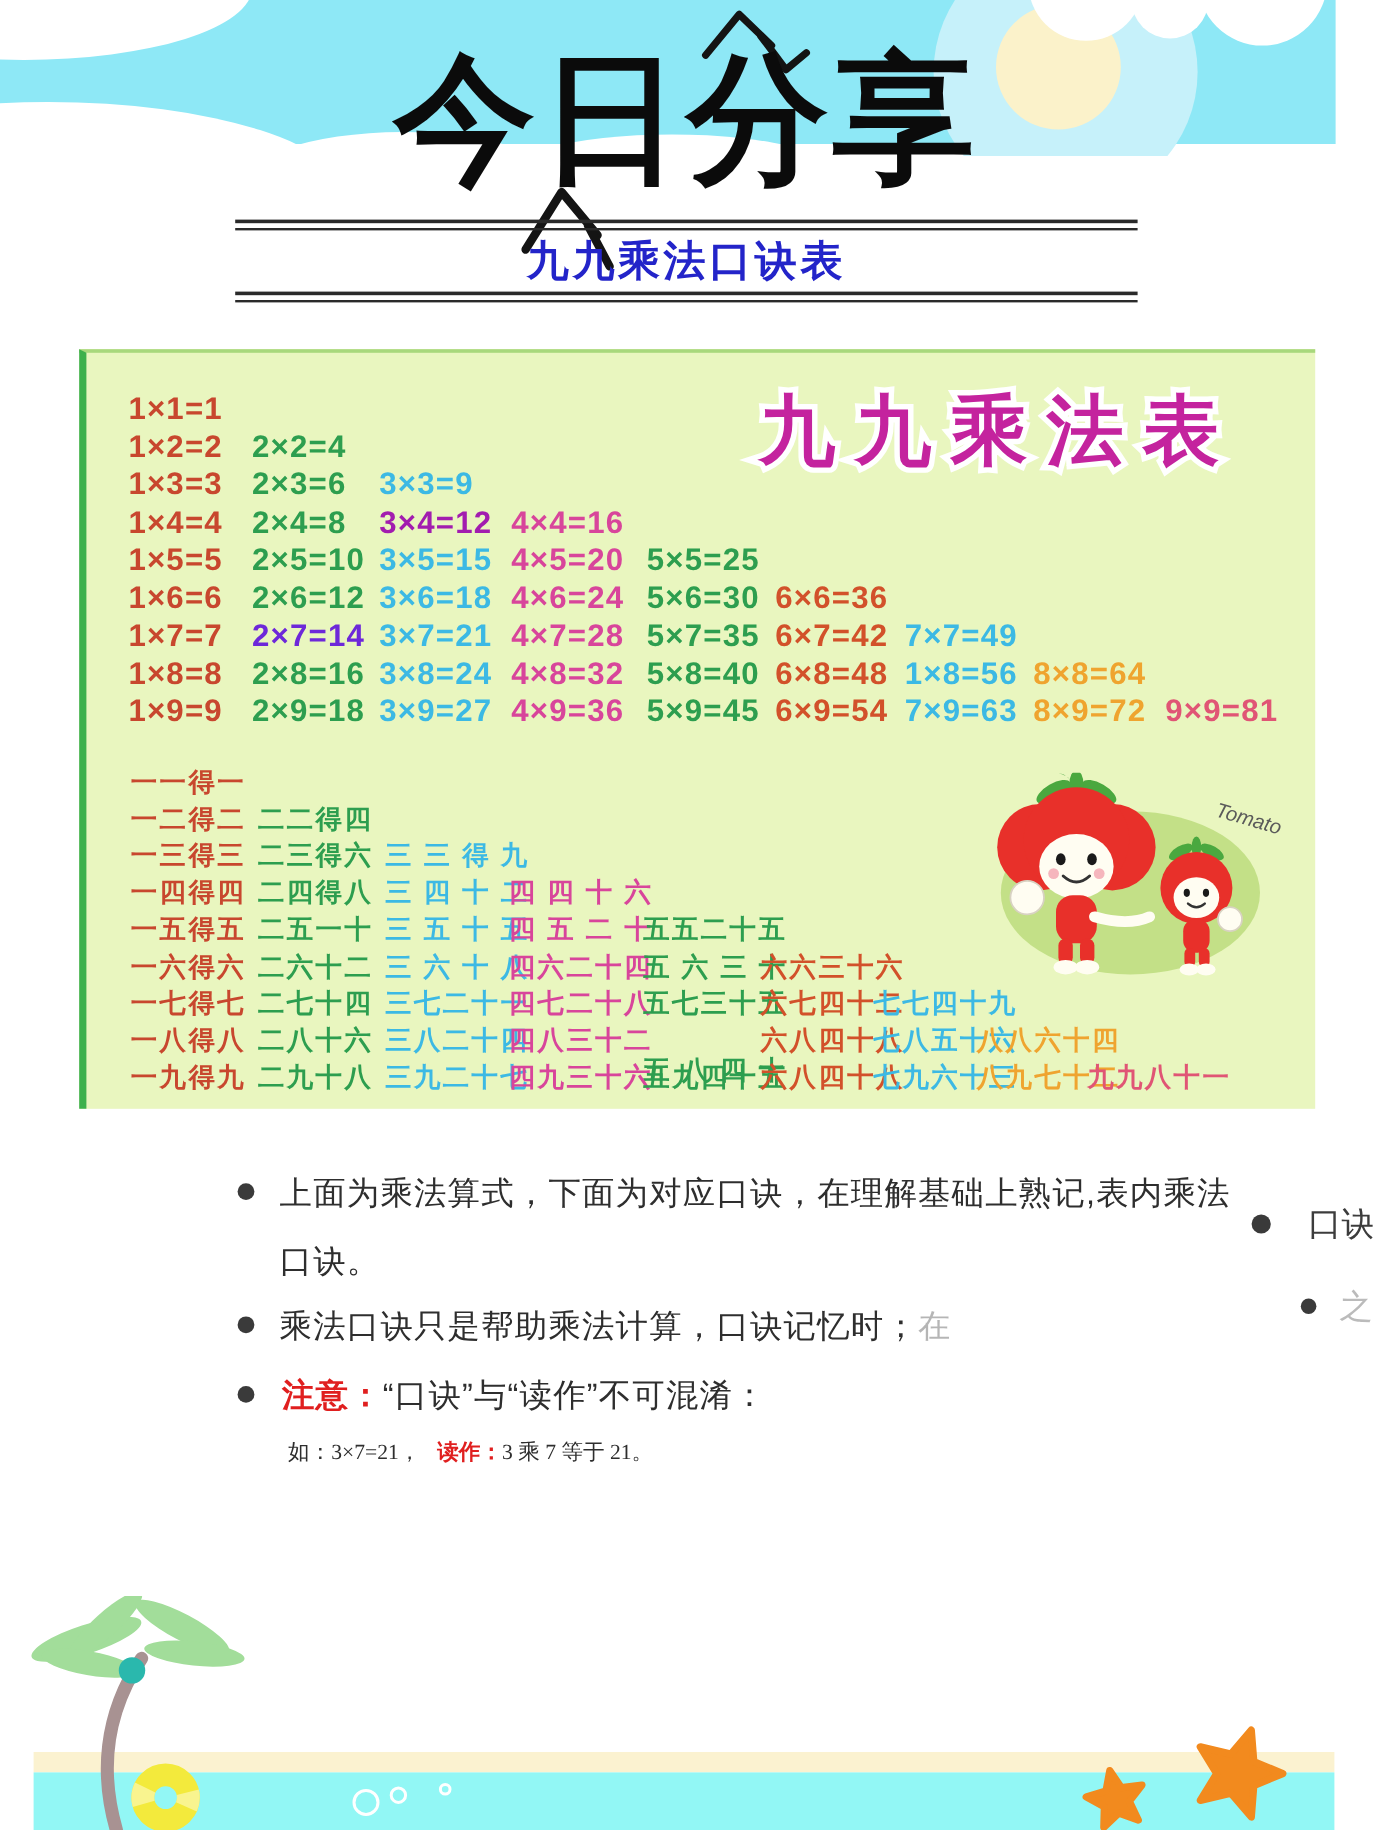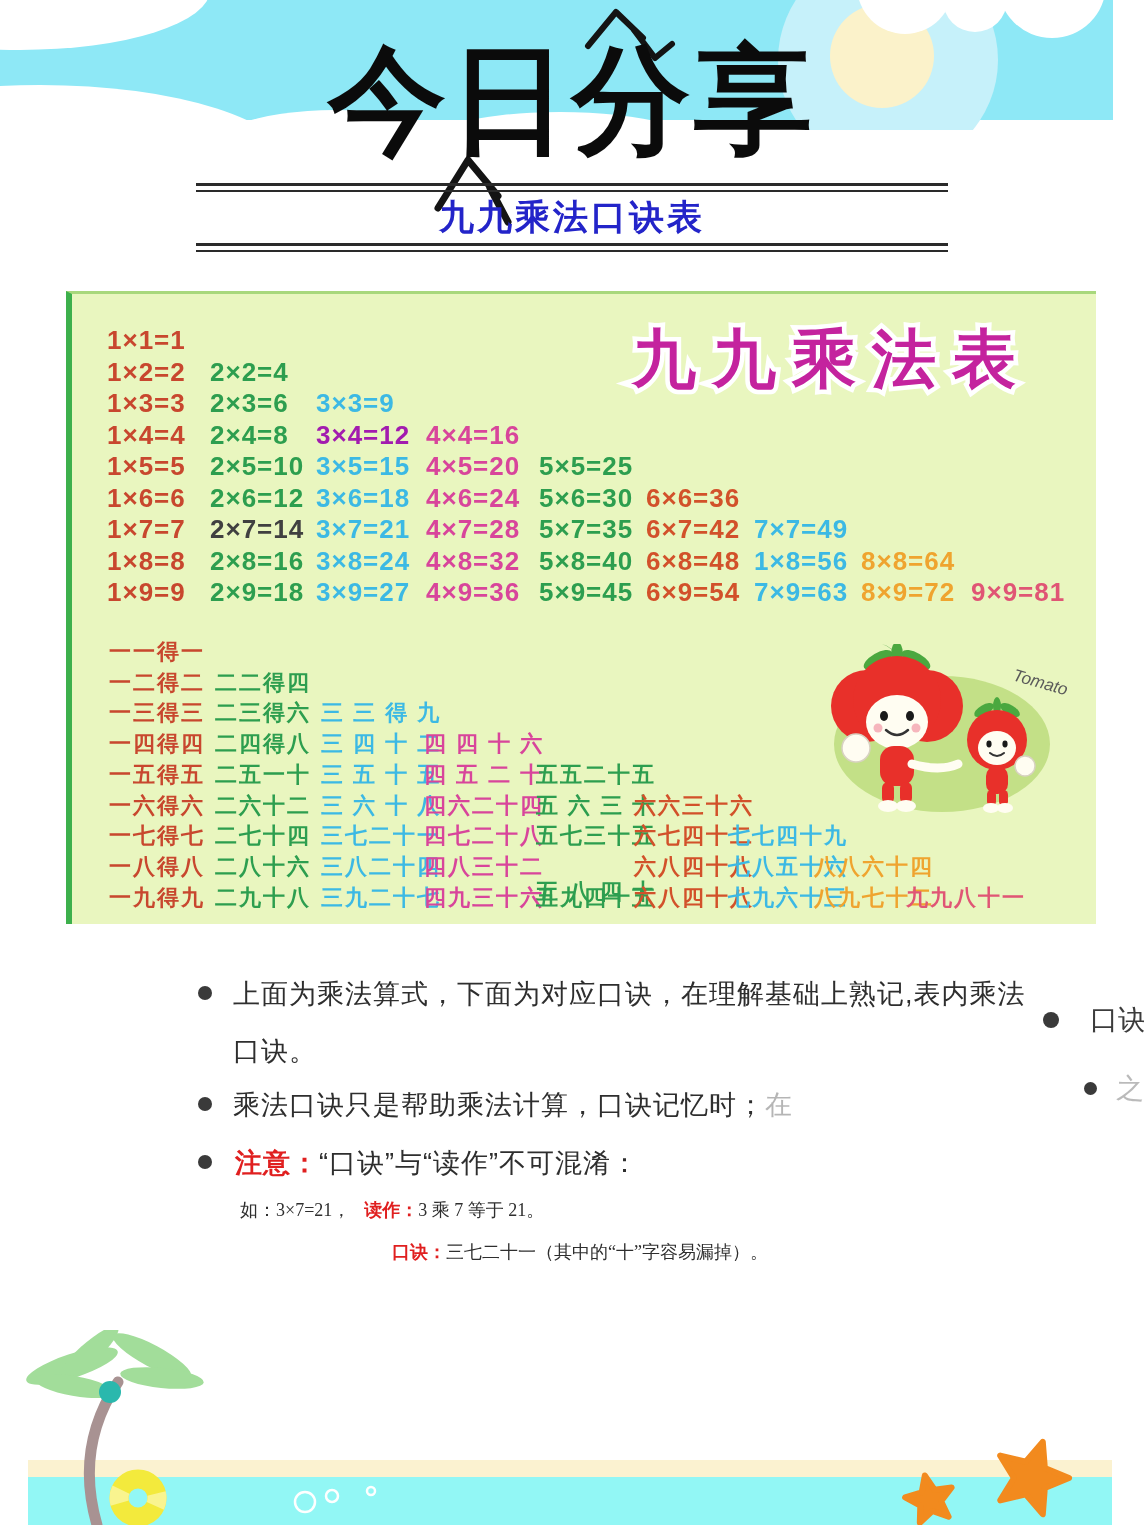--- a/index.html
+++ b/index.html
@@ -151,21 +151,21 @@
       <span class="eq" style="left: 244px; top: 157px; color: rgb(60, 185, 228);">3×5=15</span>
       <span class="eq" style="left: 354px; top: 157px; color: rgb(216, 69, 155);">4×5=20</span>
       <span class="eq" style="left: 467px; top: 157px; color: rgb(45, 158, 79);">5×5=25</span>
       <span class="eq" style="left: 35px; top: 189px; color: rgb(200, 71, 46);">1×6=6</span>
       <span class="eq" style="left: 138px; top: 189px; color: rgb(45, 158, 79);">2×6=12</span>
       <span class="eq" style="left: 244px; top: 189px; color: rgb(60, 185, 228);">3×6=18</span>
       <span class="eq" style="left: 354px; top: 189px; color: rgb(216, 69, 155);">4×6=24</span>
       <span class="eq" style="left: 467px; top: 189px; color: rgb(45, 158, 79);">5×6=30</span>
       <span class="eq" style="left: 574px; top: 189px; color: rgb(210, 81, 42);">6×6=36</span>
       <span class="eq" style="left: 35px; top: 220px; color: rgb(200, 71, 46);">1×7=7</span>
-      <span class="eq" style="left: 138px; top: 220px; color: #404040;">2×7=14</span>
+      <span class="eq" style="left: 138px; top: 220px; color: #6d28d9;">2×7=14</span>
       <span class="eq" style="left: 244px; top: 220px; color: rgb(60, 185, 228);">3×7=21</span>
       <span class="eq" style="left: 354px; top: 220px; color: rgb(216, 69, 155);">4×7=28</span>
       <span class="eq" style="left: 467px; top: 220px; color: rgb(45, 158, 79);">5×7=35</span>
       <span class="eq" style="left: 574px; top: 220px; color: rgb(210, 81, 42);">6×7=42</span>
       <span class="eq" style="left: 682px; top: 220px; color: rgb(60, 185, 228);">7×7=49</span>
       <span class="eq" style="left: 35px; top: 252px; color: rgb(200, 71, 46);">1×8=8</span>
       <span class="eq" style="left: 138px; top: 252px; color: rgb(45, 158, 79);">2×8=16</span>
       <span class="eq" style="left: 244px; top: 252px; color: rgb(60, 185, 228);">3×8=24</span>
       <span class="eq" style="left: 354px; top: 252px; color: rgb(216, 69, 155);">4×8=32</span>
       <span class="eq" style="left: 467px; top: 252px; color: rgb(45, 158, 79);">5×8=40</span>
@@ -233,21 +233,20 @@
   <div class="note" style="left:233px;top:1033px;">口诀。</div>
 
   <div class="dot" style="left:198px;top:1097px;"></div>
   <div class="note" style="left:233px;top:1087px;"><span>乘法口诀只是帮助乘法计算，口诀记忆时；</span><span class="faded">在</span></div>
 
   <div class="dot" style="left:198px;top:1155px;"></div>
   <div class="note" style="left:235px;top:1145px;"><span class="red">注意：</span><span>“口诀”与“读作”不可混淆：</span></div>
 
   <div class="example" style="left:240px;top:1198px;"><span>如：3×7=21，</span><span class="red" style="margin-left:14px;font-family:'Liberation Sans',sans-serif;">读作：</span><span>3 乘 7 等于 21。</span></div>
 
-  <div class="example" style="left:392px;top:1240px;"><span class="red" style="font-family:'Liberation Sans',sans-serif;">口诀：</span><span>三七二十一（其中的“十”字容易漏掉）。</span></div>
 
   <div class="dot" style="left:1043px;top:1012px;width:16px;height:16px;"></div>
   <div class="side-note" style="left:1090px;top:1001px;">口诀</div>
   <div class="dot" style="left:1084px;top:1082px;width:13px;height:13px;"></div>
   <div class="side-note faded" style="left:1116px;top:1070px;">之</div>
 
   <svg class="beach" width="1144" height="195" viewBox="0 0 1144 195">
     <rect x="28" y="130" width="1084" height="17" fill="#fbf2d0"></rect>
     <rect x="28" y="147" width="1084" height="48" fill="#92f7f5"></rect>
     <g fill="none" stroke="#ffffff" stroke-width="2.5">

